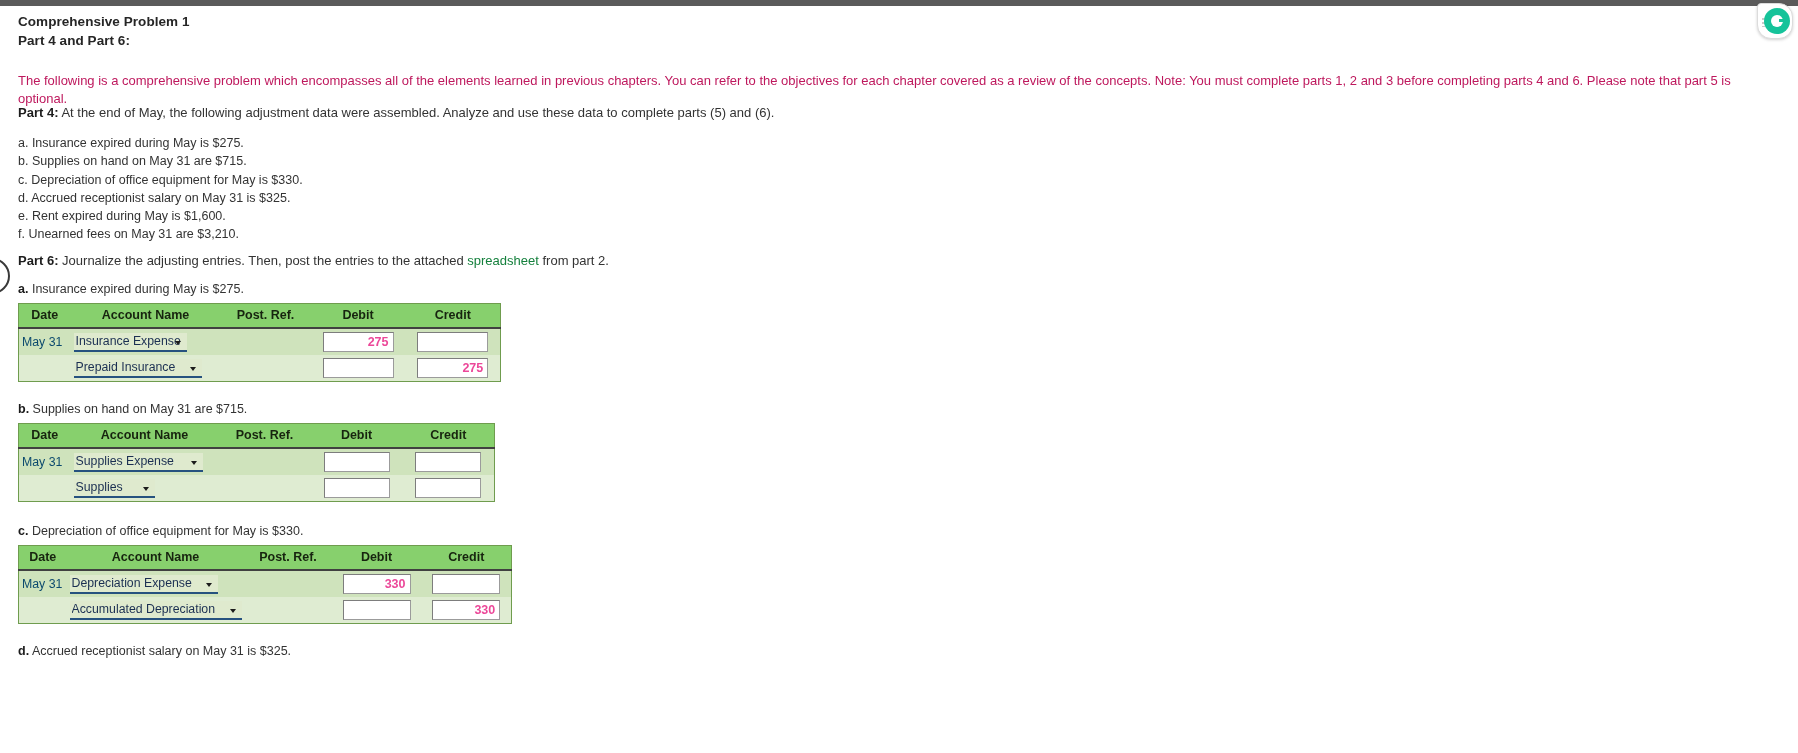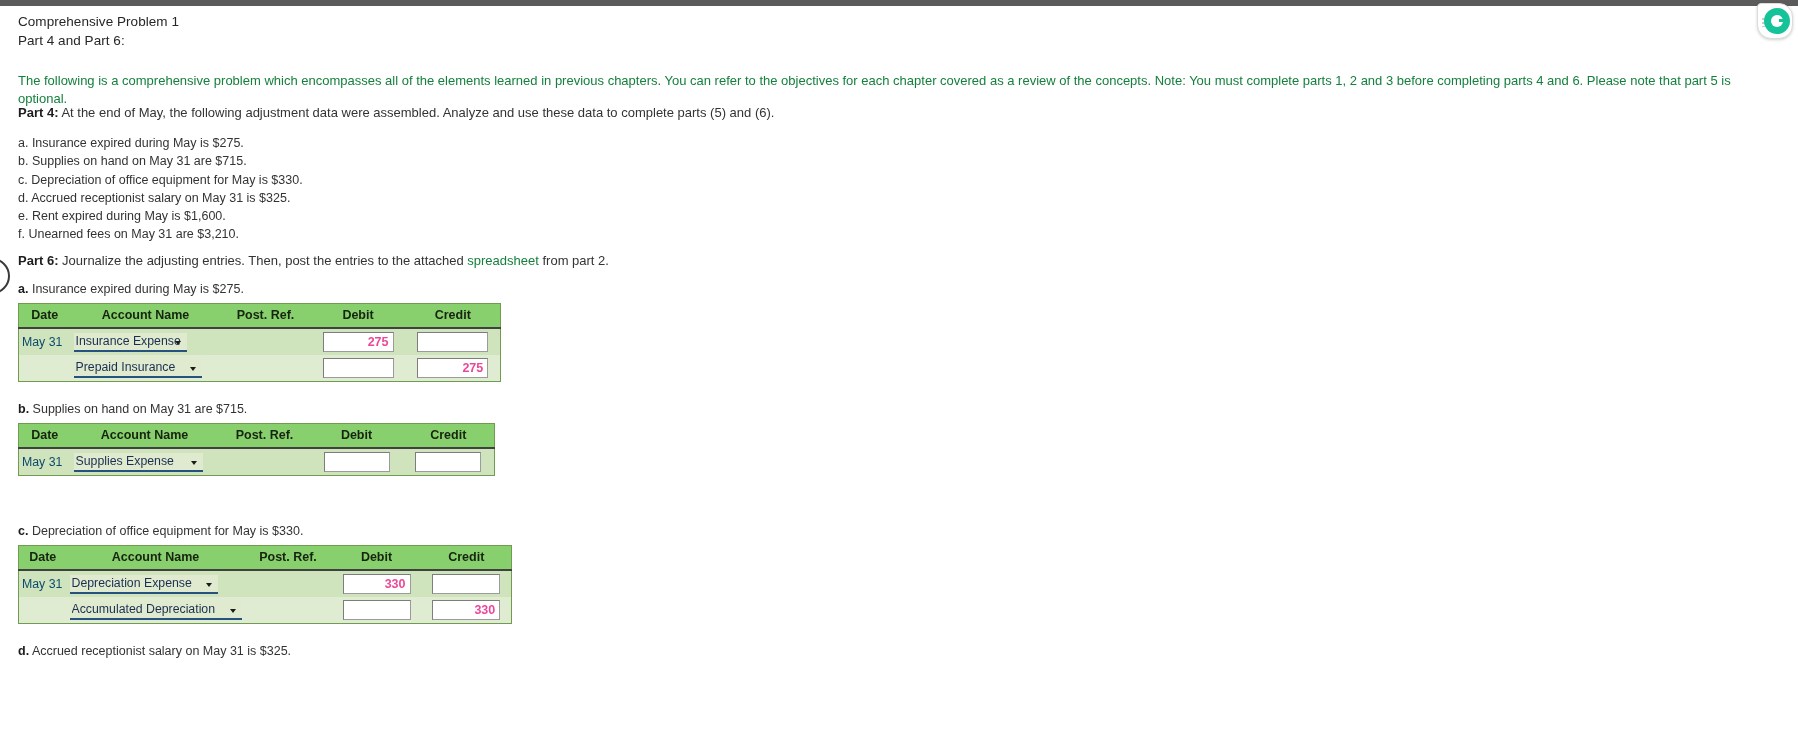--- a/index.html
+++ b/index.html
@@ -75,32 +75,32 @@
     width: 36px; height: 36px;
     border: 2px solid #3a3a3a;
     border-radius: 50%;
     background: transparent;
     z-index: 5;
   }
 
   h1.title, h2.subtitle {
     margin: 0;
     font-size: 13.5px;
-    font-weight: normal;
+    font-weight: bold;
     color: #262626;
     letter-spacing: 0.05px;
   }
   .title { position: absolute; left: 18px; top: 8px; }
   .subtitle { position: absolute; left: 18px; top: 27px; }
 
   .intro {
     position: absolute; left: 18px; top: 53px;
     width: 1762px;
     font-size: 13px; line-height: 18px;
-    color: #15803d;
+    color: #be185d;
   }
   .part4 {
     position: absolute; left: 18px; top: 99px;
     font-size: 13px; color: #333333;
   }
   .part4 b, .part6 b { color: #1d1d1d; }
 
   .adj-list {
     position: absolute; left: 18px; top: 128px;
     font-size: 12.5px; line-height: 18.3px;
@@ -322,20 +322,37 @@
               </span>
             </td>
             <td class="c-ref"></td>
             <td class="c-amt">
               <input class="amt" style="width: 66px;" value="">
             </td>
             <td class="c-amt">
               <input class="amt" style="width: 66px;" value="">
             </td>
           </tr>
+          <tr class="r2">
+            <td class="c-date"></td>
+            <td class="c-acct">
+              <span class="sel-wrap">
+                <select class="acct" style="width:81px;">
+                  <option>Supplies</option>
+                </select>
+              </span>
+            </td>
+            <td class="c-ref"></td>
+            <td class="c-amt">
+              <input class="amt" style="width: 66px;" value="">
+            </td>
+            <td class="c-amt">
+              <input class="amt" style="width: 66px;" value="">
+            </td>
+          </tr>
         </tbody>
       </table>
     </div>
 
     <div class="entry-block" style="top:518px;">
       <div class="entry-label">
         <b>c.</b>
         <span>Depreciation of office equipment for May is $330.</span>
       </div>
       <table class="jtable">

